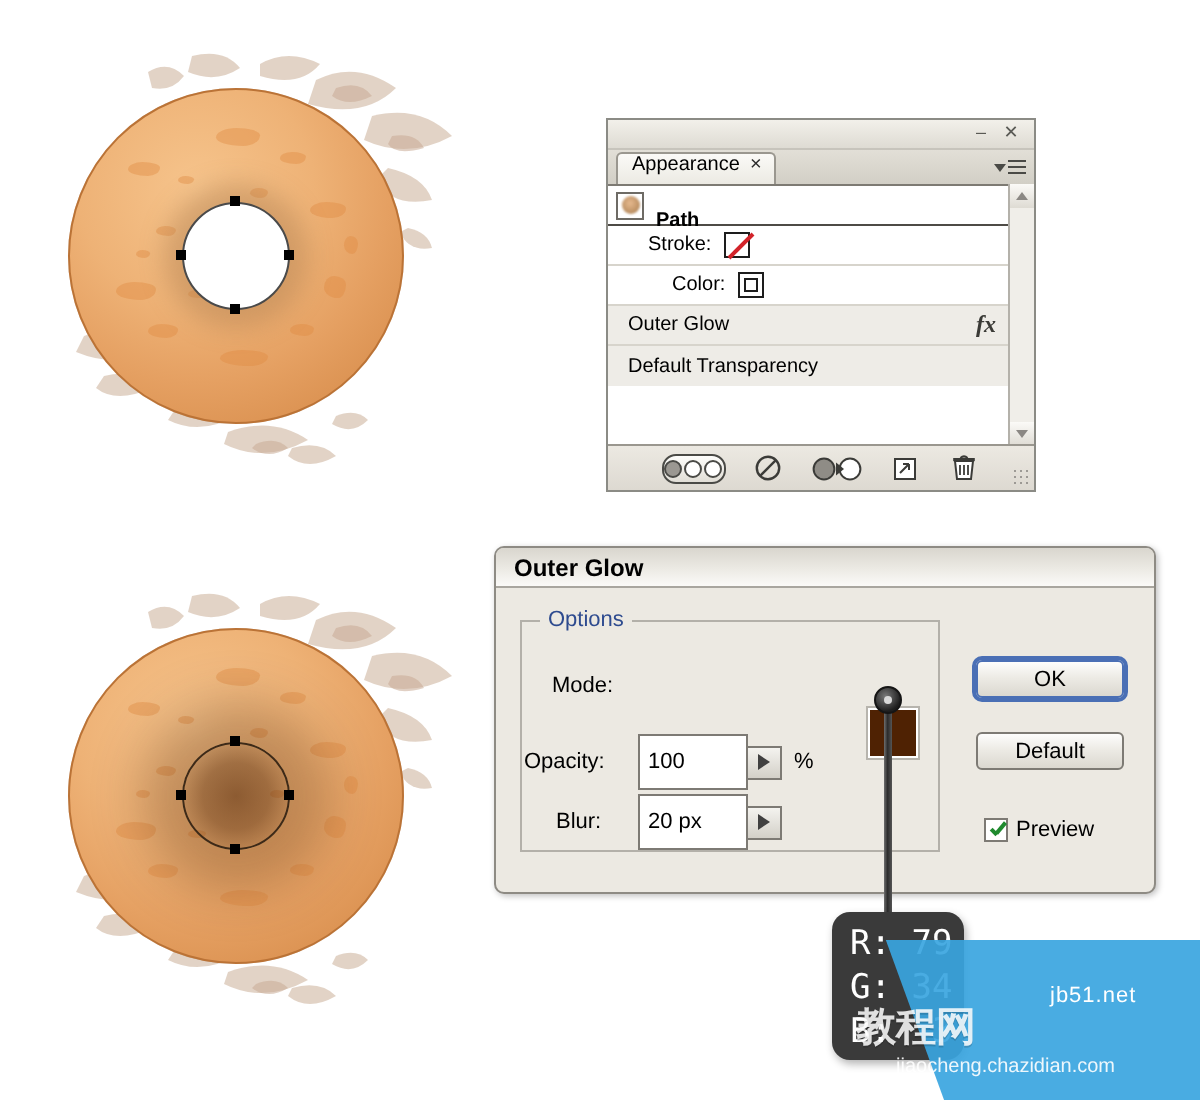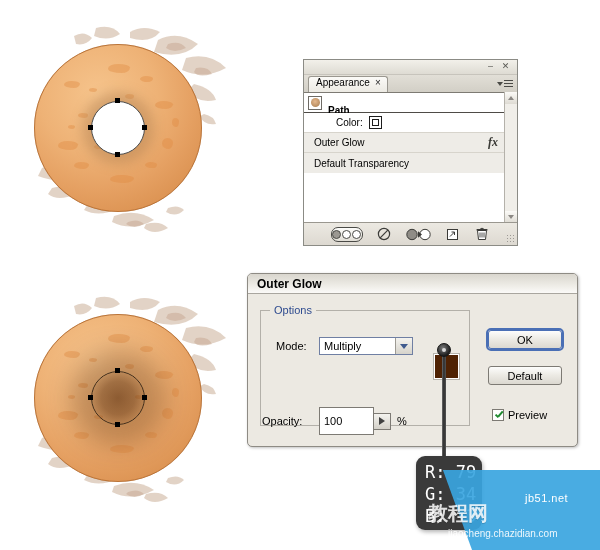--- a/index.html
+++ b/index.html
@@ -702,20 +702,24 @@
 
   <div class="panel-list">
 
     <div class="ap-row header">
       <div class="thumb-box">
         <div class="thumb-dot"></div>
       </div>
       <span class="row-label">Path</span>
     </div>
 
+    <div class="ap-row indent1">
+      <span class="row-text">Stroke:</span>
+      <span class="swatch none"></span>
+    </div>
 
 
     <div class="ap-row indent2">
       <span class="row-text">Color:</span>
       <span class="swatch inner"></span>
     </div>
 
 
     <div class="ap-row shaded indent1" style="padding-left:10px;">
       <span class="row-text">Outer Glow</span>
@@ -778,37 +782,38 @@
   <div class="dlg-title">Outer Glow</div>
 
   <div class="dlg-body">
 
     <div class="group-box">
       <span class="group-legend">Options</span>
     </div>
 
     <div class="field-row" style="left:28px; top:43px;">
       <span class="field-label" style="width:38px;">Mode:</span>
-      <div class="combo" style="width:94px;">
-        <span class="val">Multiply</span>
-        <span class="arrow">
-            <i></i>
-          </span>
-      </div>
-    </div>
-
-    <div class="field-row" style="left:14px; top:73px;margin-top:40px;">
+    </div>
+
+    <div class="field-row" style="left:14px; top:73px;">
       <span class="field-label" style="width:52px;">Opacity:</span>
       <div class="txtbox" style="width:55px;">100</div>
       <div class="stepper">
           <i></i>
         </div>
       <span class="unit">%</span>
     </div>
 
+    <div class="field-row" style="left:30px; top:103px;">
+      <span class="field-label" style="width:36px;">Blur:</span>
+      <div class="txtbox" style="width:55px;">20 px</div>
+      <div class="stepper">
+          <i></i>
+        </div>
+    </div>
 
     <div class="glow-swatch" style="background:#4f2203;"></div>
 
     <div class="dlg-btn default" style="left:240px; top:36px;">OK</div>
     <div class="dlg-btn" style="left:240px; top:72px;">Default</div>
 
     <div class="preview-row">
       <span class="checkbox">
         <span class="tick"></span>
       </span>

